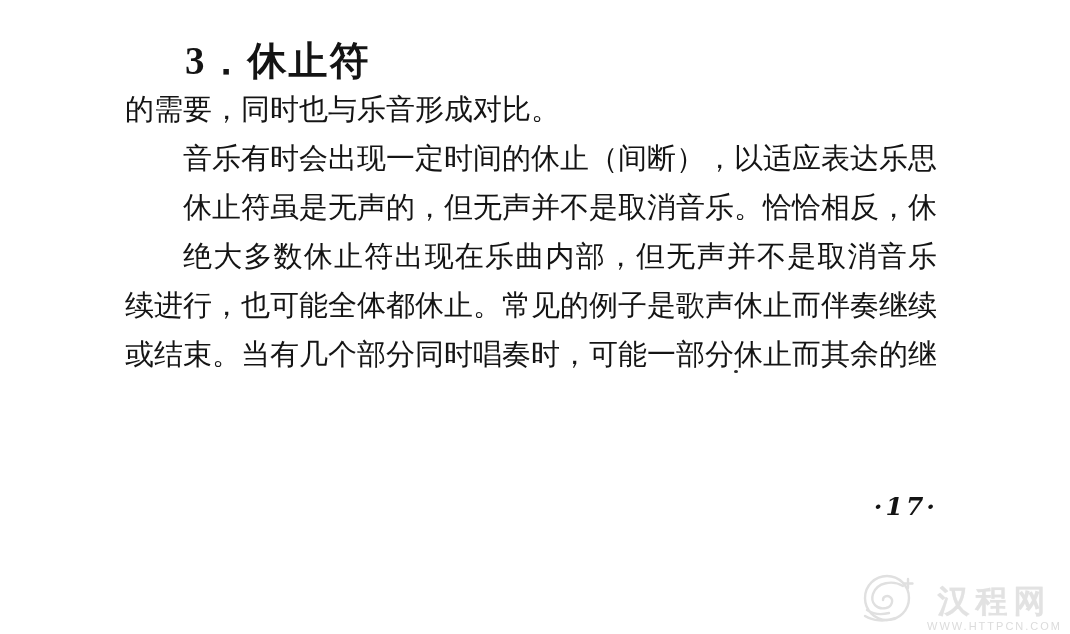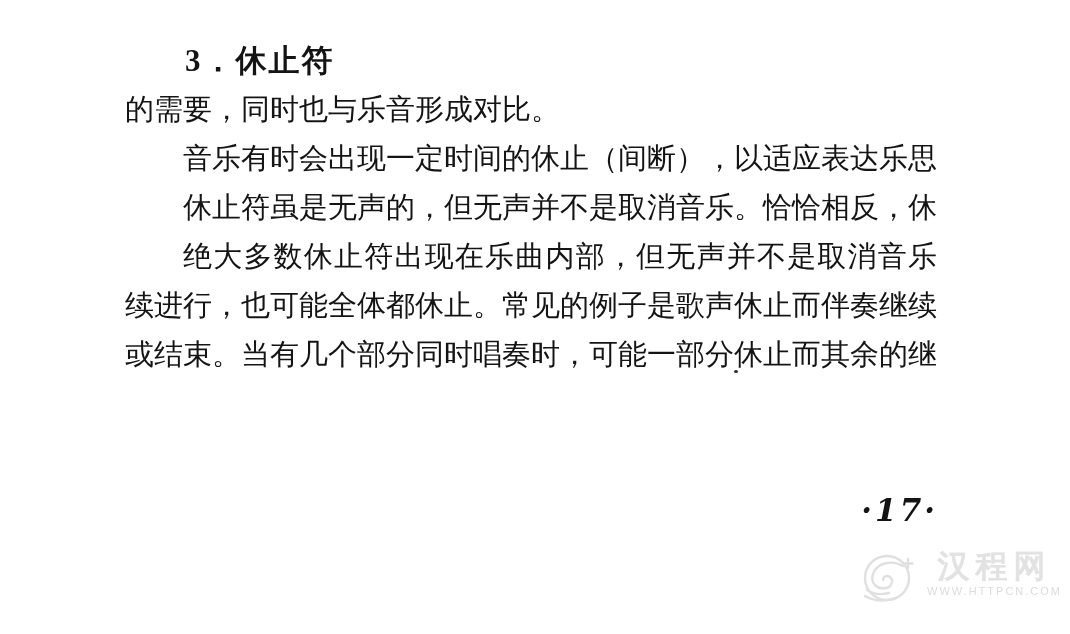--- a/index.html
+++ b/index.html
@@ -17,21 +17,21 @@
     .text-block {
       position: absolute;
       left: 125px;
       top: 36px;
       width: 812px;
     }
     .heading {
       height: 49px;
       line-height: 49px;
       padding-left: 60px;
-      font-size: 31px;
+      font-size: 39px;
       font-weight: bold;
       letter-spacing: 2px;
       white-space: nowrap;
     }
     .line {
       height: 49px;
       line-height: 49px;
       font-size: 29px;
       text-align: justify;
       text-align-last: justify;
@@ -48,35 +48,35 @@
       width: 4px;
       height: 3px;
       background: #2a2a2a;
       border-radius: 50%;
     }
 
     .page-number {
       position: absolute;
       top: 492px;
       right: 132px;
-      font-size: 31px;
+      font-size: 25px;
       font-style: italic;
       font-weight: bold;
       letter-spacing: 3px;
       color: #141414;
       font-family: "DejaVu Serif", serif;
       text-align: center;
     }
 
     .watermark {
       position: absolute;
       right: 8px;
-      bottom: 22px;
+      bottom: 2px;
       display: flex;
-      align-items: flex-start;
+      align-items: flex-end;
       gap: 6px;
       user-select: none;
       margin-top: 20px;
     }
     .watermark .logo { flex: 0 0 auto; }
     .wm-text-col {
       display: flex;
       flex-direction: column;
       align-items: center;
       line-height: 1;

